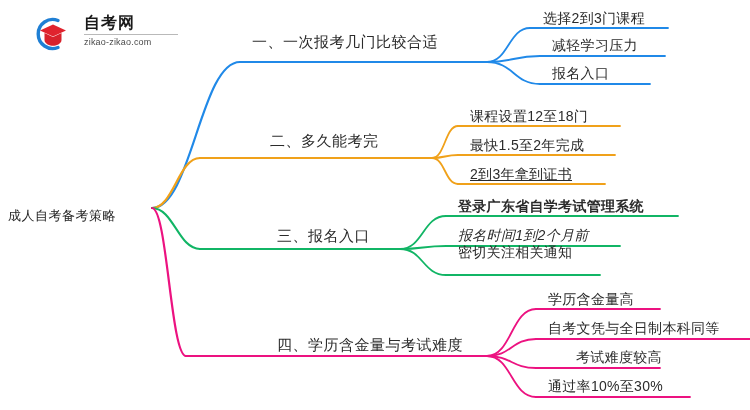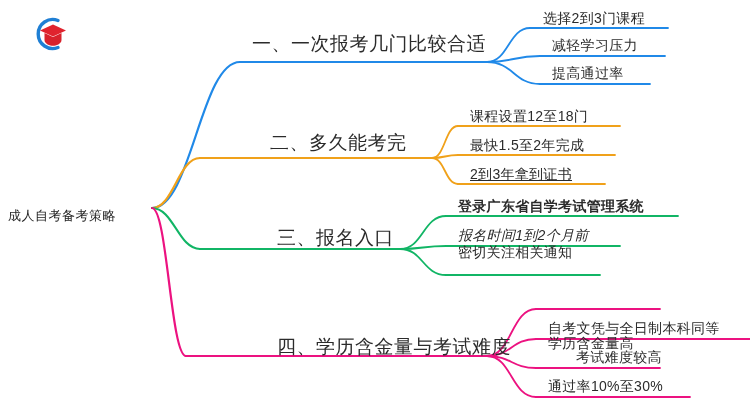--- a/index.html
+++ b/index.html
@@ -27,21 +27,21 @@
     white-space: nowrap;
     color: #2b2b2b;
     line-height: 1;
   }
   .root-label {
     font-size: 13px;
     color: #222222;
     letter-spacing: 0.5px;
   }
   .branch-label {
-    font-size: 19px;
+    font-size: 15px;
     color: #2b2b2b;
     letter-spacing: 0.5px;
   }
   .leaf-label {
     font-size: 14px;
     color: #2b2b2b;
     letter-spacing: 0.3px;
   }
   
   #logo {
@@ -127,38 +127,43 @@
         <path d="M 487 356 C 511.5 356, 511.5 397, 536 397" stroke="#ec1280" stroke-width="1.8" fill="none" stroke-linecap="round"></path>
         <path d="M 536 397 L 690 397" stroke="#ec1280" stroke-width="1.8" fill="none" stroke-linecap="round"></path>
       </g>
   </svg>
 
   <div id="labels-layer">
       <div class="node-label root-label" style="left: 8px; top: 209px;">成人自考备考策略</div>
       <div class="node-label branch-label" style="left: 252px; top: 34px;">一、一次报考几门比较合适</div>
       <div class="node-label leaf-label" style="left: 543px; top: 11px;">选择2到3门课程</div>
       <div class="node-label leaf-label" style="left: 552px; top: 38px;">减轻学习压力</div>
-      <div class="node-label leaf-label" style="left: 552px; top: 66px;">提高通过率</div>
+      <div class="node-label leaf-label" style="left: 552px; top: 66px;">报名入口</div>
       <div class="node-label branch-label" style="left: 270px; top: 133px;">二、多久能考完</div>
       <div class="node-label leaf-label" style="left: 470px; top: 109px;">课程设置12至18门</div>
       <div class="node-label leaf-label" style="left: 470px; top: 138px;">最快1.5至2年完成</div>
       <div class="node-label leaf-label" style="left: 470px; top: 167px; text-decoration: underline;">2到3年拿到证书</div>
       <div class="node-label branch-label" style="left: 277px; top: 228px;">三、报名入口</div>
       <div class="node-label leaf-label" style="left: 458px; top: 199px; font-weight: bold;">登录广东省自学考试管理系统</div>
       <div class="node-label leaf-label" style="left: 458px; top: 228px; font-style: italic;">报名时间1到2个月前</div>
       <div class="node-label leaf-label" style="left: 458px; top: 245px;">密切关注相关通知</div>
       <div class="node-label branch-label" style="left: 277px; top: 337px;">四、学历含金量与考试难度</div>
-      <div class="node-label leaf-label" style="left: 548px; top: 292px; margin-top: 44px;">学历含金量高</div>
+      <div class="node-label leaf-label" style="left: 548px; top: 292px;">学历含金量高</div>
       <div class="node-label leaf-label" style="left: 548px; top: 321px;">自考文凭与全日制本科同等</div>
       <div class="node-label leaf-label" style="left: 548px; top: 350px; margin-left: 28px;">考试难度较高</div>
       <div class="node-label leaf-label" style="left: 548px; top: 379px;">通过率10%至30%</div>
     </div>
 
   <div id="logo">
     <svg id="logo-mark" viewBox="0 0 46 40" xmlns="http://www.w3.org/2000/svg">
       <path d="M30 6.5 A14.5 14.5 0 1 0 30 33.5" fill="none" stroke="#1f7fd4" stroke-width="3.4" stroke-linecap="round"></path>
       <path d="M12 16.5 L25 10.5 L38 16.5 L25 22.5 Z" fill="#e0232e"></path>
       <path d="M16.5 19 L16.5 26 C16.5 30 22 31.8 25 31.8 C28 31.8 33.5 30 33.5 26 L33.5 19 L25 23 Z" fill="#d8222c"></path>
       <path d="M12 16.5 L25 22.5 L25 26 L12 19.6 Z" fill="#ffffff" opacity="0.0"></path>
     </svg>
+    <div id="logo-text-wrap">
+      <div class="logo-title">自考网</div>
+      <div class="logo-rule"></div>
+      <div class="logo-sub">zikao-zikao.com</div>
+    </div>
   </div>
 
 </div>
 
 </body></html>

